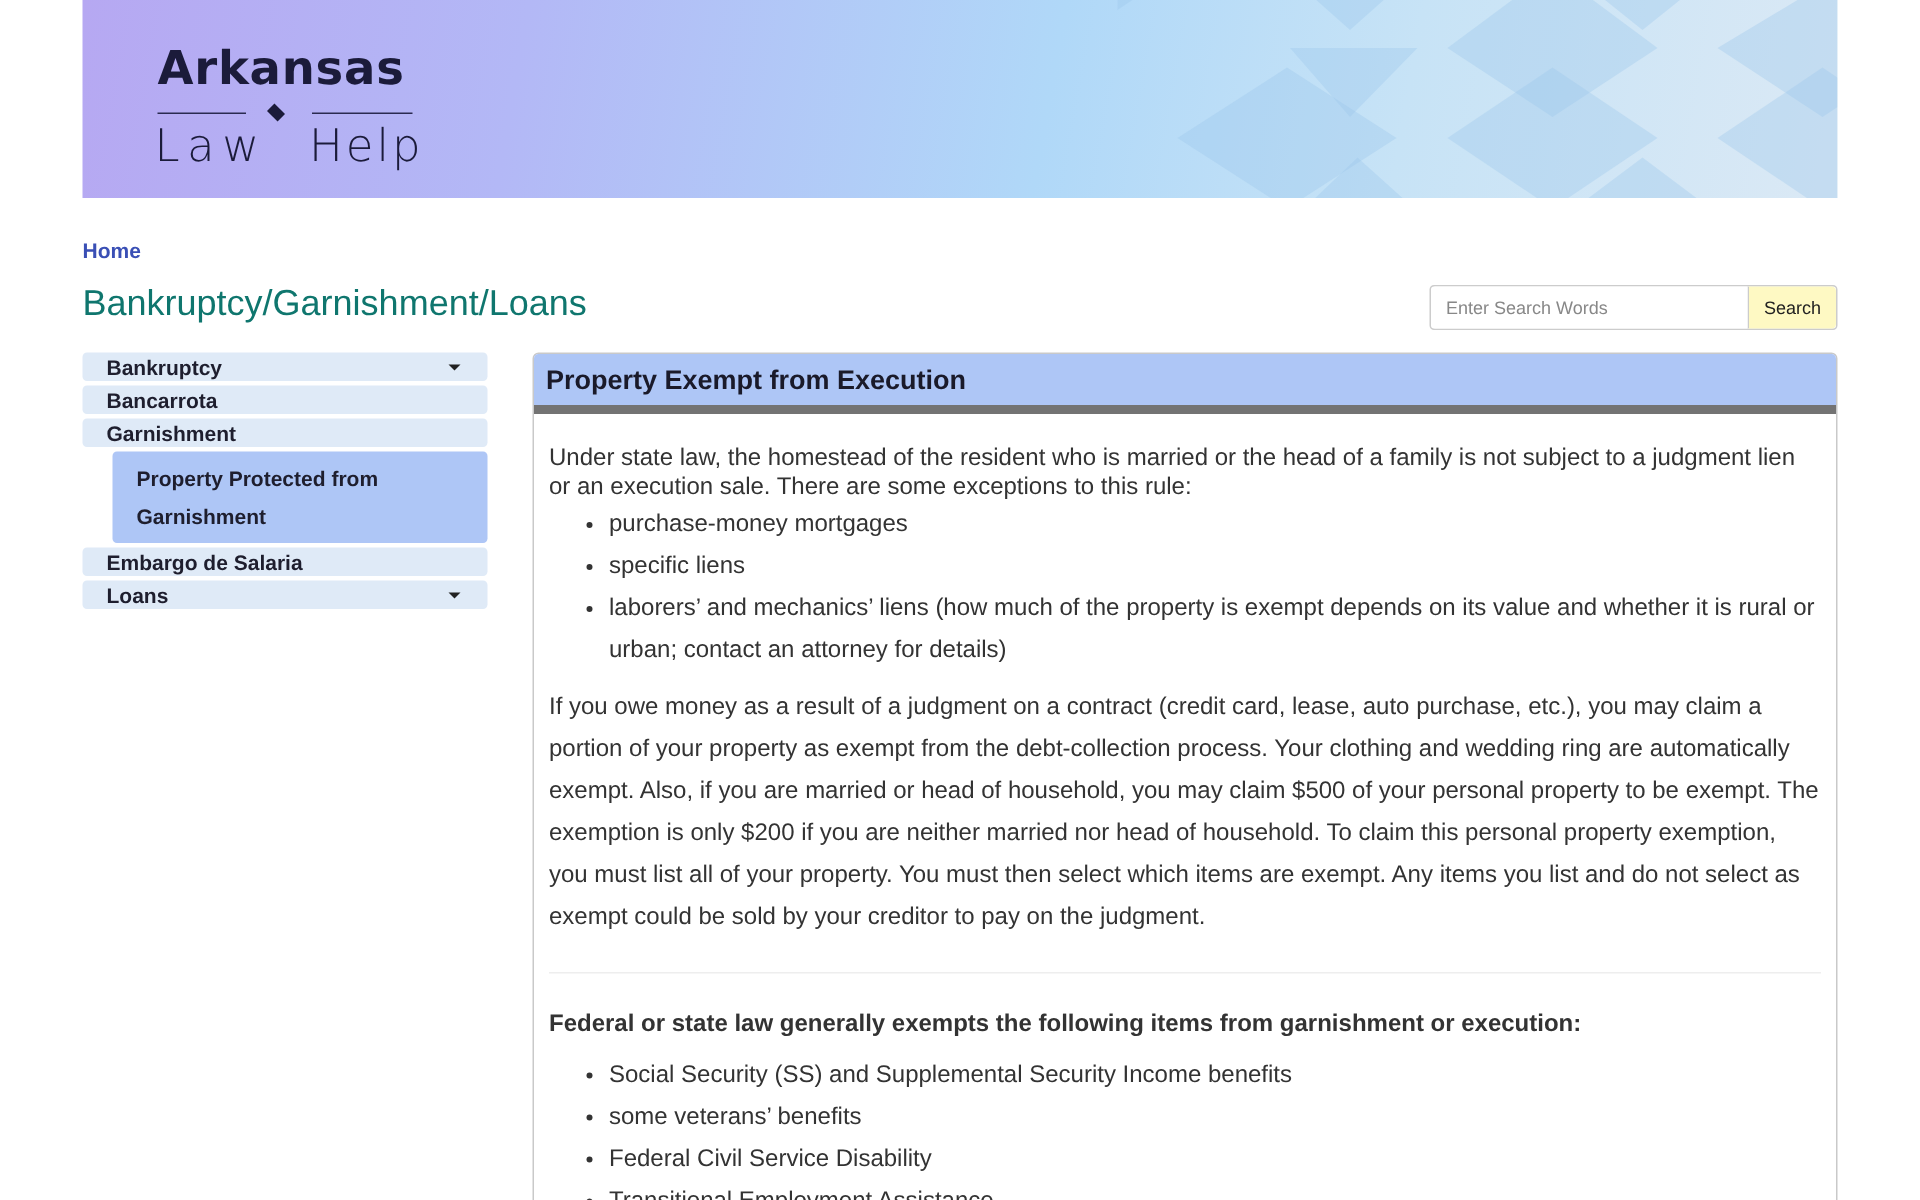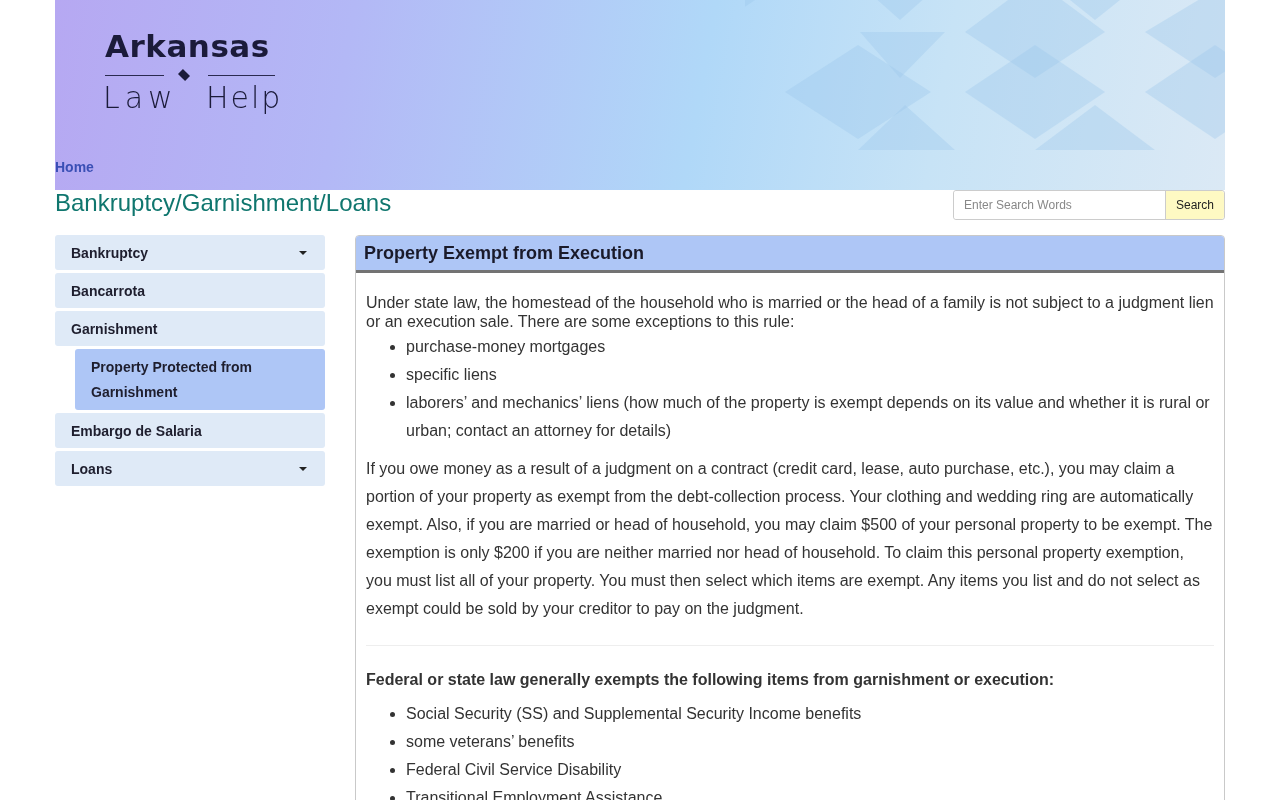--- a/index.html
+++ b/index.html
@@ -4,21 +4,21 @@
 <style>
   html, body { margin: 0; padding: 0; }
   body {
     width: 1280px; height: 800px; overflow: hidden;
     background: #ffffff;
     font-family: "Liberation Sans", sans-serif;
     color: #333333;
     position: relative;
   }
   .banner {
-    position: absolute; left: 55px; top: 0; width: 1170px; height: 190px;
+    position: absolute; left: 55px; top: 0; width: 1170px; height: 132px;
     background: linear-gradient(100deg, #b6a8f2 0%, #b3b8f6 25%, #b0d8f8 55%, #c7e3f6 75%, #dbe9f5 100%);
     overflow: hidden;
   }
   .banner svg.pattern { position: absolute; left: 690px; top: 0; }
   .logo { position: absolute; left: 48px; top: 28px; width: 175px; height: 95px; color: #1b1b3a; }
   .logo .top {
     position: absolute; left: 2px; top: 0; font-family: "DejaVu Sans", sans-serif;
     font-weight: bold; font-size: 31px; letter-spacing: 0.5px; color: #1b1b3a;
   }
   .logo .rule { position: absolute; top: 47px; height: 1px; background: #2a2a50; }
@@ -55,40 +55,40 @@
   }
   .search input::placeholder { color: #888; }
   .search button {
     width: 59px; border: none; border-left: 1px solid #cccccc; background: #fef9c3;
     font-size: 12px; font-family: "Liberation Sans", sans-serif; color: #222;
     border-radius: 0 3px 3px 0; cursor: pointer; padding: 0;
   }
   .sidebar { position: absolute; left: 55px; top: 235px; width: 270px; }
   .side-item {
     background: #dfeaf7; border-radius: 3px; margin-bottom: 3px;
-    padding: 0 16px; height: 35px; display: flex; align-items: center;
+    padding: 0 16px; height: 19px; display: flex; align-items: center;
     justify-content: space-between; font-size: 14px; font-weight: bold; color: #1e1e2e;
     cursor: pointer; box-sizing: border-box;
   }
   .side-item .caret {
     width: 0; height: 0; border-left: 4px solid transparent; border-right: 4px solid transparent;
     border-top: 4px solid #222; margin-right: 2px;
   }
   .side-sub {
     margin-left: 20px; background: #aec6f6; border-radius: 3px; margin-bottom: 3px;
     padding: 6px 16px 5px 16px; font-size: 14px; font-weight: bold; color: #1e1e2e;
     line-height: 25px; cursor: pointer;
   }
   .panel {
     position: absolute; left: 355px; top: 235px; width: 870px; height: 600px;
     border: 1px solid #c9c9c9; border-radius: 4px; box-sizing: border-box; overflow: hidden;
   }
   .panel-head {
     background: #aec6f6; height: 34px; padding: 0 8px; display: flex; align-items: center;
-    font-size: 18px; font-weight: bold; color: #1a1a2a; border-bottom: 3px solid #737373;
+    font-size: 18px; font-weight: bold; color: #1a1a2a; border-bottom: 6px solid #737373;
   }
   .panel-body { padding: 20px 10px 0 10px; font-size: 16px; color: #333; }
   .panel-body p { margin: 0; }
   .p1 { line-height: 19px; }
   ul { margin: 0; padding-left: 40px; }
   ul li { line-height: 28px; }
   ul.l1 { margin-top: 2px; margin-bottom: 10px; }
   .p2 { line-height: 28px; }
   hr.sep { border: none; border-top: 1px solid #eeeeee; margin: 22px 0 24px 0; }
   .p3 { font-weight: bold; line-height: 20px; margin-bottom: 10px !important; }
@@ -151,21 +151,21 @@
   </div>
   <div class="side-item">
     <span>Loans</span>
     <span class="caret"></span>
   </div>
 </nav>
 
 <section class="panel">
   <div class="panel-head">Property Exempt from Execution</div>
   <div class="panel-body">
-    <p class="p1">Under state law, the homestead of the household who is married or the head of a family is not subject to a judgment lien or an execution sale. There are some exceptions to this rule:</p>
+    <p class="p1">Under state law, the homestead of the resident who is married or the head of a family is not subject to a judgment lien or an execution sale. There are some exceptions to this rule:</p>
     <ul class="l1">
       <li>purchase-money mortgages</li>
       <li>specific liens</li>
       <li>laborers’ and mechanics’ liens (how much of the property is exempt depends on its value and whether it is rural or urban; contact an attorney for details)</li>
     </ul>
     <p class="p2">If you owe money as a result of a judgment on a contract (credit card, lease, auto purchase, etc.), you may claim a portion of your property as exempt from the debt-collection process. Your clothing and wedding ring are automatically exempt. Also, if you are married or head of household, you may claim $500 of your personal property to be exempt. The exemption is only $200 if you are neither married nor head of household. To claim this personal property exemption, you must list all of your property. You must then select which items are exempt. Any items you list and do not select as exempt could be sold by your creditor to pay on the judgment.</p>
     <hr class="sep">
     <p class="p3">Federal or state law generally exempts the following items from garnishment or execution:</p>
     <ul>
       <li>Social Security (SS) and Supplemental Security Income benefits</li>

